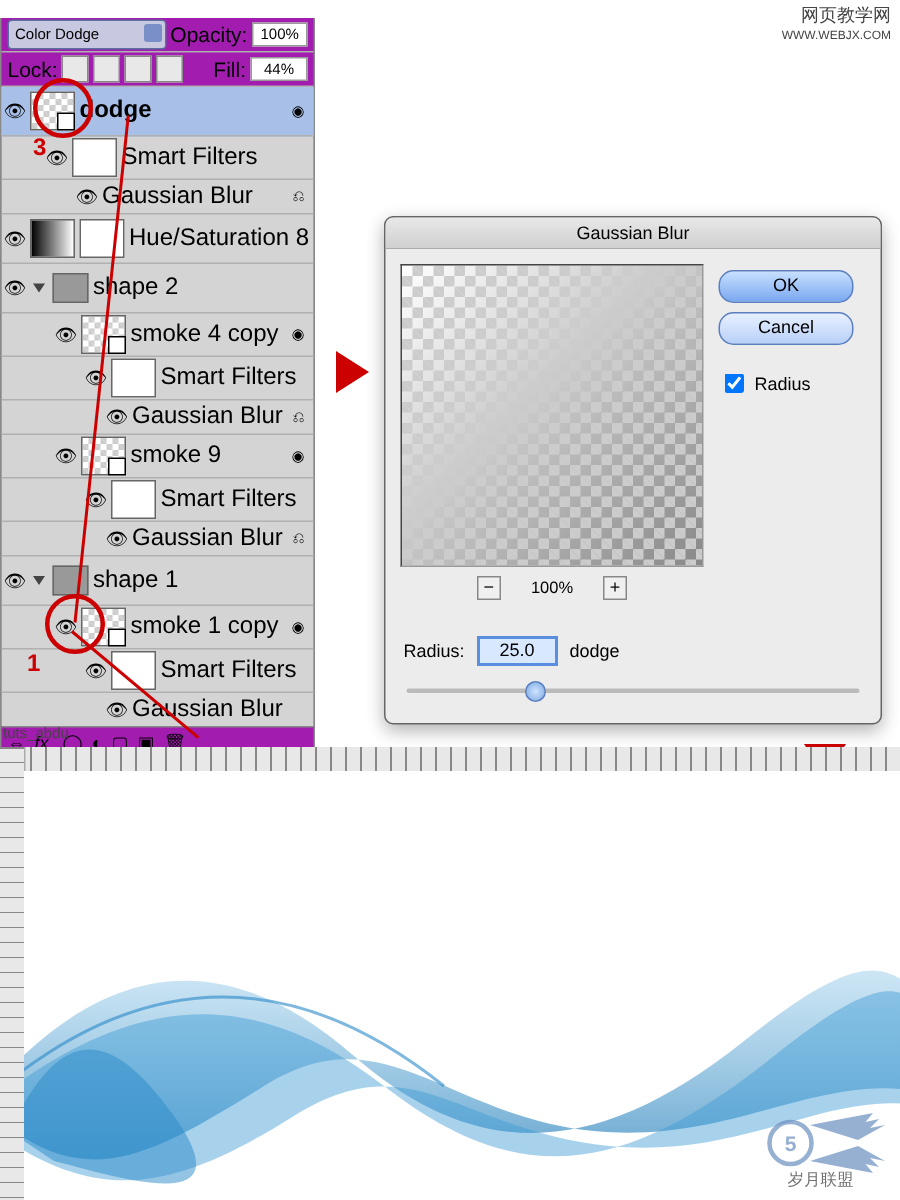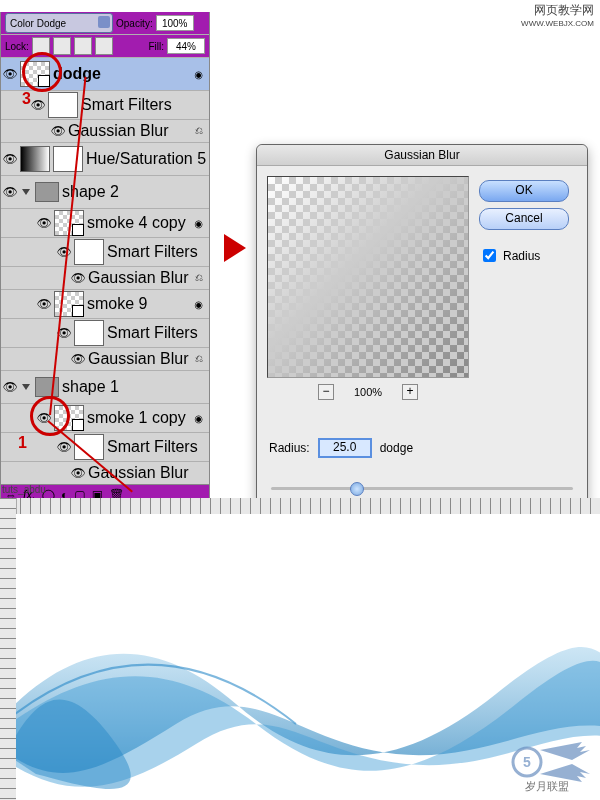--- a/index.html
+++ b/index.html
@@ -1,20 +1,20 @@
 <!DOCTYPE html>
 <html><head>
 <meta charset="utf-8">
 <style>
 body{margin:0;font-family:"Lucida Grande",Arial,sans-serif;font-size:11px;background:#fff;color:#000;width:600px;height:800px;position:relative;overflow:hidden}
 .panel{position:absolute;left:0;top:12px;width:208px;background:#a21caf;border:1px solid #888;border-top:none}
 .row{display:flex;align-items:center;height:22px;border-bottom:1px solid #b0b0b0;padding:0 4px;gap:3px}
 .sel{width:98px;height:18px;background:#c8c8e0;border:1px solid #5a6fa0;border-radius:3px;font-size:10px;display:flex;align-items:center;padding:0 4px;position:relative}
 .sel::after{content:'';position:absolute;right:2px;top:2px;width:12px;height:12px;background:#7a8fc8;border-radius:2px}
-.lbl{font-size:10px}
+.lbl{font-size:14px}
 .pct{width:36px;height:14px;border:1px solid #999;background:#fff;font-size:10px;display:flex;align-items:center;justify-content:center}
 .icon{width:16px;height:16px;border:1px solid #888;background:#e8e8e8;display:inline-block}
 .layers{background:#d4d4d4}
 .layer-row{display:flex;align-items:center;border-bottom:1px solid #b0b0b0;min-height:30px;padding:1px 2px;gap:3px}
 .layer-row.sel-row{background:#a8c0e8}
 .eye{width:14px;height:12px;flex-shrink:0;display:flex;align-items:center;justify-content:center;font-size:12px}
 .thumb{width:28px;height:24px;border:1px solid #666;background:#fff;flex-shrink:0;position:relative}
 .thumb.checker{background-image:linear-gradient(45deg,#ccc 25%,transparent 25%,transparent 75%,#ccc 75%),linear-gradient(45deg,#ccc 25%,transparent 25%,transparent 75%,#ccc 75%);background-size:8px 8px;background-position:0 0,4px 4px}
 .thumb.grad{background:linear-gradient(90deg,#000,#fff)}
 .thumb.smart::after{content:'';position:absolute;right:-1px;bottom:-1px;width:10px;height:10px;background:#fff;border:1px solid #000}
@@ -35,21 +35,21 @@
 .dialog{position:absolute;left:256px;top:144px;width:330px;background:#ececec;border:1px solid #666;border-radius:6px;box-shadow:0 4px 12px rgba(0,0,0,0.3)}
 .dlg-title{height:20px;background:linear-gradient(#e8e8e8,#d0d0d0);border-radius:6px 6px 0 0;text-align:center;line-height:20px;font-size:12px;border-bottom:1px solid #aaa}
 .dlg-body{padding:10px;display:flex;gap:10px}
 .preview{width:200px;height:200px;border:1px inset #999;background-image:linear-gradient(45deg,#ccc 25%,transparent 25%,transparent 75%,#ccc 75%),linear-gradient(45deg,#ccc 25%,transparent 25%,transparent 75%,#ccc 75%),linear-gradient(135deg,#fff,#888);background-size:14px 14px,14px 14px,100% 100%;background-position:0 0,7px 7px,0 0}
 .btns{display:flex;flex-direction:column;gap:6px;padding-top:4px}
 .mac-btn{width:88px;height:20px;border-radius:10px;border:1px solid #5a7fc0;background:linear-gradient(#e8f0ff,#b8d0f8);text-align:center;line-height:19px;font-size:12px}
 .mac-btn.default{background:linear-gradient(#c8e0ff,#7aa8f0)}
 .cbx{display:flex;align-items:center;gap:4px;margin-top:10px;font-size:12px}
 .zoom-row{display:flex;align-items:center;justify-content:center;gap:20px;margin:6px 0;font-size:11px}
 .zm-btn{width:14px;height:14px;border:1px solid #888;background:#f0f0f0;text-align:center;line-height:12px;font-size:12px}
-.radius-row{display:flex;align-items:center;gap:8px;margin:22px 12px;font-size:12px}
+.radius-row{display:flex;align-items:center;gap:8px;margin:8px 12px;font-size:12px}
 .rad-in{width:50px;height:16px;border:2px solid #5a8fe0;background:#d8e8ff;text-align:center;font-size:12px}
 .slider{position:relative;height:16px;margin:0 14px 14px 14px}
 .slider-track{position:absolute;top:7px;left:0;right:0;height:3px;background:#bbb;border-radius:2px}
 .slider-thumb{position:absolute;top:2px;left:26%;width:12px;height:12px;background:radial-gradient(#cde4ff,#7aa8e0);border:1px solid #5a7fc0;border-radius:50%}
 .tabstrip{position:absolute;left:2px;top:484px;font-size:10px;color:#444}
 .ruler-v{position:absolute;left:0;top:498px;width:16px;bottom:0;background:#e8e8e8;border-right:1px solid #aaa;background-image:repeating-linear-gradient(to bottom,#888 0,#888 1px,transparent 1px,transparent 10px)}
 .ruler-h{position:absolute;left:0;top:498px;right:0;height:16px;background:#e8e8e8;border-bottom:1px solid #aaa;background-image:repeating-linear-gradient(to right,#888 0,#888 1px,transparent 1px,transparent 10px)}
 .canvas{position:absolute;left:16px;top:514px;right:0;bottom:0;background:#fff;overflow:hidden}
 .wave{position:absolute;left:-20px;top:60px;width:640px;height:220px}
 .wm-tr{position:absolute;right:6px;top:4px;font-size:12px;color:#444;text-align:right;line-height:13px}
@@ -97,21 +97,21 @@
     <div class="layer-row sub2">
       <span class="eye">👁</span>
       <span class="lname">Gaussian Blur</span>
       <span class="link-badge">⎌</span>
     </div>
 
     <div class="layer-row">
       <span class="eye">👁</span>
       <span class="thumb grad"></span>
       <span class="thumb white"></span>
-      <span class="lname">Hue/Saturation 5</span>
+      <span class="lname">Hue/Saturation 8</span>
     </div>
 
     <div class="layer-row">
       <span class="eye">👁</span>
       <span class="tri"></span>
       <span class="thumb fold" style="width:22px;height:18px"></span>
       <span class="lname">shape 2</span>
     </div>
     <div class="layer-row sub">
       <span class="eye grp-eye">👁</span>

